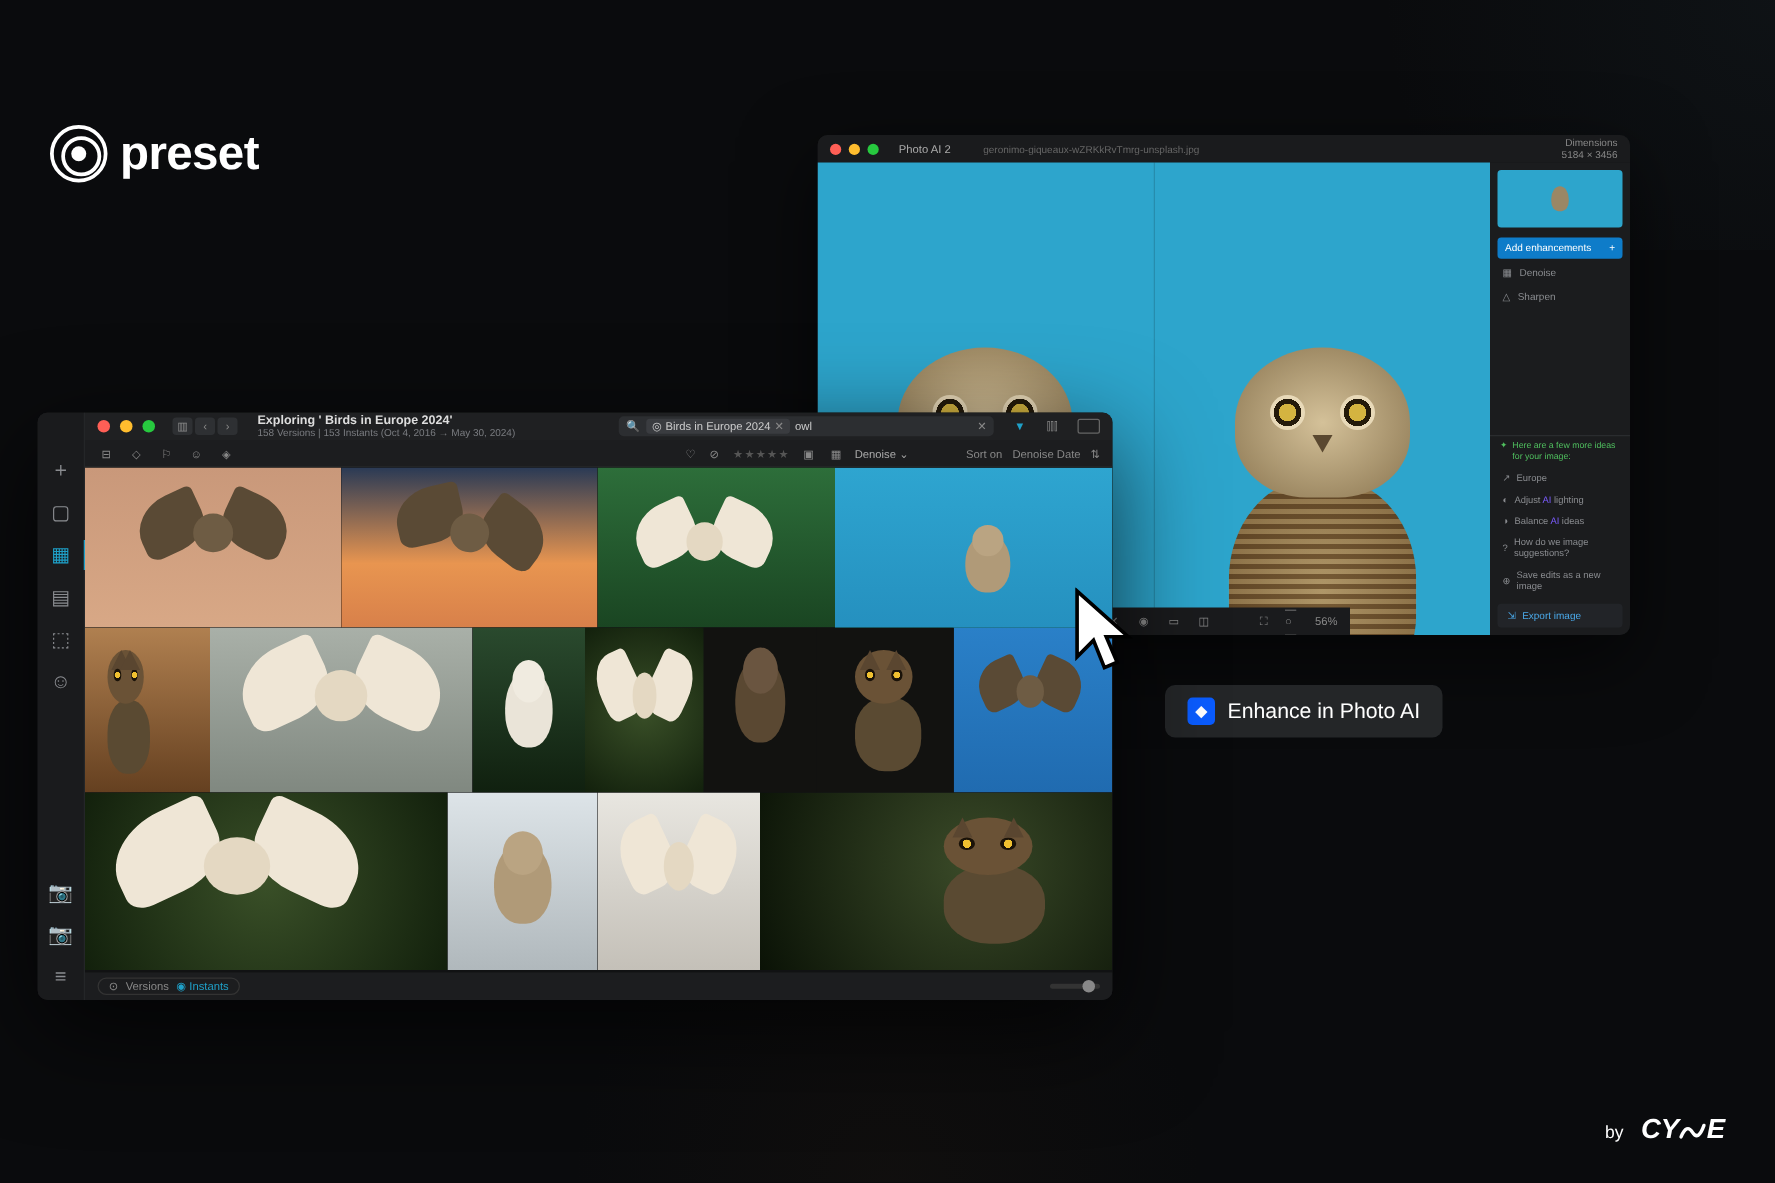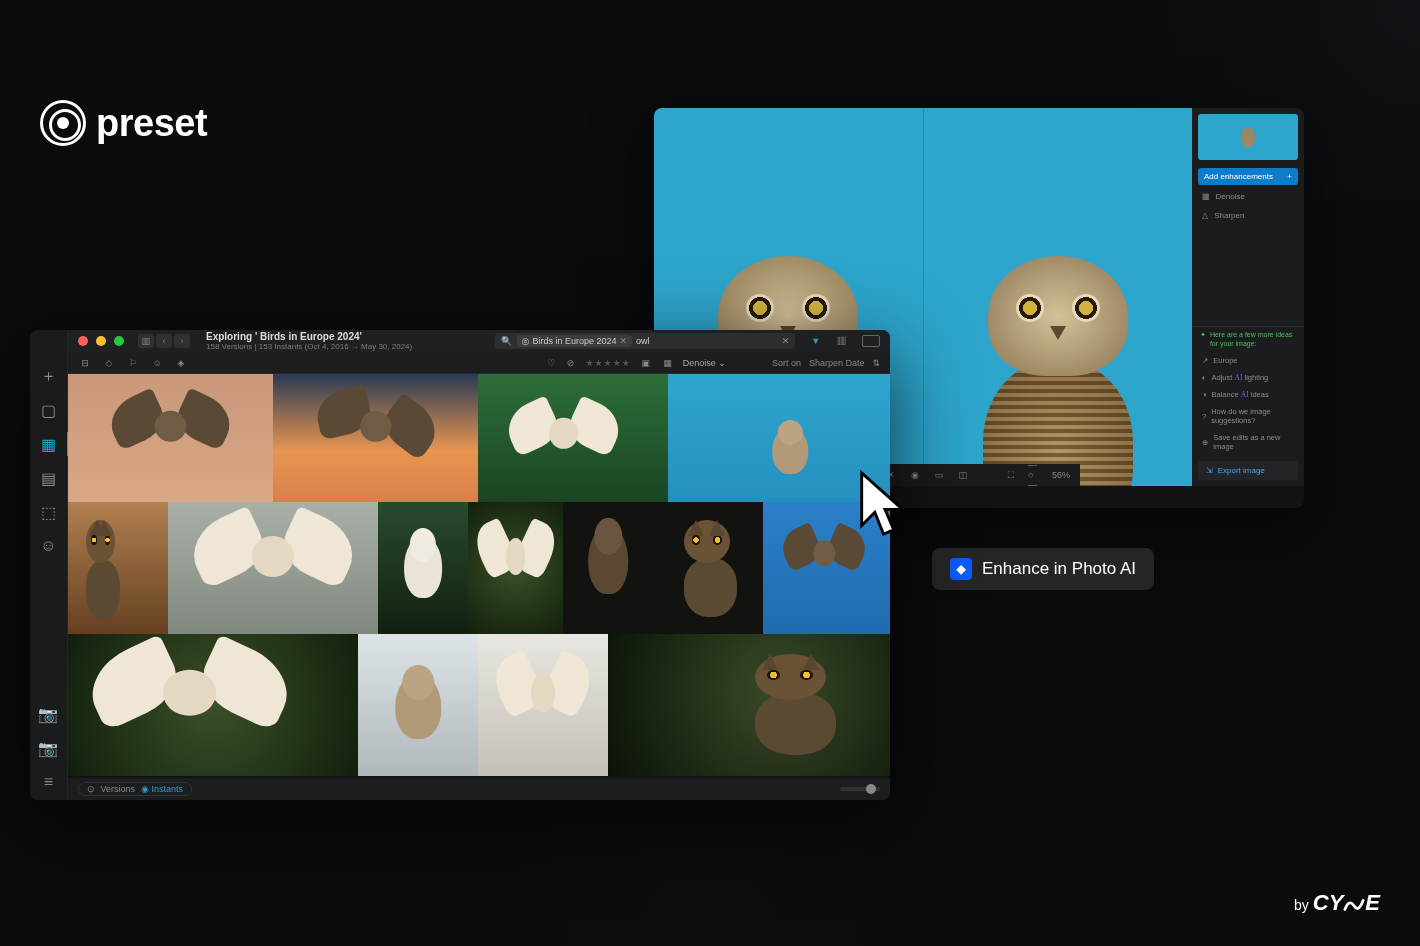--- a/index.html
+++ b/index.html
@@ -10,21 +10,21 @@
   .bgglow2 { position:absolute; bottom:0; left:50%; width:600px; height:200px; background:radial-gradient(circle at bottom,rgba(60,40,20,.12),transparent 70%); transform:translateX(-50%); }
 
   
   .brand { position:absolute; left:40px; top:100px; display:flex; align-items:center; gap:10px; }
   .brand-mark { width:46px; height:46px; border:3px solid #fff; border-radius:50%; position:relative; }
   .brand-mark::before { content:""; position:absolute; left:6px; top:6px; width:26px; height:26px; border:3px solid #fff; border-radius:50%; }
   .brand-mark::after { content:""; position:absolute; left:14px; top:14px; width:12px; height:12px; background:#fff; border-radius:50%; }
   .brand-text { font-size:38px; font-weight:700; color:#fff; letter-spacing:-.5px; }
 
   
-  .cyme { position:absolute; right:40px; bottom:30px; font-size:22px; font-weight:700; color:#fff; font-style:italic; display:flex; align-items:baseline; gap:4px;}
+  .cyme { position:absolute; right:40px; bottom:30px; font-size:22px; font-weight:700; color:#fff; font-style:italic; display:flex; align-items:baseline; gap:14px;}
   .cyme .by { font-size:14px; font-weight:400; font-style:normal; }
 
   
   .enhance-btn { position:absolute; left:932px; top:548px; background:#242628; border-radius:8px; padding:10px 18px; display:flex; align-items:center; gap:10px; font-size:17px; color:#fff; }
   .enhance-btn .eicon { width:22px; height:22px; background:#0a5cff; border-radius:4px; display:flex; align-items:center; justify-content:center; font-size:12px; color:#fff; font-weight:bold;}
 
   
   .photoai { position:absolute; left:654px; top:108px; width:650px; height:400px; background:#121315; border-radius:8px; overflow:hidden; box-shadow:0 20px 60px rgba(0,0,0,.6); }
   .photoai-titlebar { height:22px; display:flex; align-items:center; padding:0 10px; gap:6px; background:#1a1b1d; font-size:9px; color:#888;}
   .tl-dot { width:9px; height:9px; border-radius:50%; }
@@ -46,21 +46,21 @@
      radial-gradient(ellipse,#d8c8a6,#9d8560);
      background-blend-mode:multiply; border-radius:45% 45% 40% 40%; }
 
   .photoai-side { width:112px; background:#1b1c1e; display:flex; flex-direction:column; font-size:8px; color:#999; }
   .side-thumb { margin:6px; height:46px; background:#2da5cc; border-radius:3px; display:flex; align-items:center; justify-content:center;}
   .side-thumb .mini-owl{width:14px;height:20px; background:#9a8765; border-radius:50% 50% 40% 40%;}
   .side-add { margin:2px 6px; background:#0e7cc9; color:#fff; padding:4px 6px; border-radius:3px; display:flex; align-items:center; justify-content:space-between; }
   .side-item { padding:5px 10px; color:#8a8c90; display:flex; align-items:center; gap:6px;}
   .side-section{ margin-top:8px; padding:4px 8px; color:#4fbf5e; font-size:7px; line-height:1.2; border-top:1px solid #2a2c2f; display:flex; gap:4px;}
   .side-sugg { padding:4px 10px; color:#8a8c90; display:flex; align-items:center; gap:5px; font-size:7.5px;}
-  .side-sugg .ai{color:#7b5cff;font-family:Liberation Serif, serif;}
+  .side-sugg .ai{color:#7b5cff;}
   .side-export { margin:6px; padding:5px 8px; background:#222428; border-radius:3px; color:#4aa8e8; display:flex; align-items:center; gap:5px;}
 
   .photoai-bottom { position:absolute; bottom:0; left:0; right:112px; height:22px; background:#1a1b1d; display:flex; align-items:center; gap:10px; padding:0 10px; justify-content:flex-end; font-size:9px; color:#888;}
   .pbtn{width:14px;height:14px;display:flex;align-items:center;justify-content:center;color:#888;}
 
   
   .peakto { position:absolute; left:30px; top:330px; width:860px; height:470px; background:#171819; border-radius:8px; overflow:hidden; box-shadow:0 25px 80px rgba(0,0,0,.7); display:flex; }
   .pk-sidebar { width:38px; background:#1a1b1d; display:flex; flex-direction:column; align-items:center; padding-top:36px; gap:14px; border-right:1px solid #242628;}
   .pk-sidebar .sicon { width:20px; height:20px; color:#8a8c90; display:flex; align-items:center; justify-content:center; position:relative;}
   .pk-sidebar .sicon.active { color:#1fa0c8; }
@@ -149,20 +149,31 @@
 
 <div class="bgglow1"></div>
 <div class="bgglow2"></div>
 
 <div class="brand">
   <div class="brand-mark"></div>
   <div class="brand-text">preset</div>
 </div>
 
 <div class="photoai">
+  <div class="photoai-titlebar">
+    <span class="tl-dot tl-red"></span>
+    <span class="tl-dot tl-yellow"></span>
+    <span class="tl-dot tl-green"></span>
+    <span class="title-app">Photo AI  2</span>
+    <span class="title-file">geronimo-giqueaux-wZRKkRvTmrg-unsplash.jpg</span>
+    <span class="dimensions">
+       <div>Dimensions</div>
+       <div>5184 × 3456</div>
+    </span>
+  </div>
   <div class="photoai-body">
     <div class="photoai-preview">
       <div class="half">
         <div class="owl-body">
             <div class="owl-head">
               <div class="owl-beak"></div>
             </div>
             <div class="owl-chest"></div>
           </div>
       </div>
@@ -288,21 +299,21 @@
       <span class="ticon">◈</span>
       <div class="right">
         <span>♡</span>
         <span class="ticon">⊘</span>
         <span class="stars">★★★★★</span>
         <span class="ticon">▣</span>
         <span class="ticon">▦</span>
         <span class="colors"><span>Denoise</span> <span>⌄</span></span>
         <span style="width:30px"></span>
         <span>Sort on</span>
-        <span>Sharpen Date</span>
+        <span>Denoise Date</span>
         <span>⇅</span>
       </div>
     </div>
 
     <div class="pk-grid">
 
       <div class="grow" style="height:128px;">
         <div class="thumb" style="width:205px">
             <div class="ph sky-dusk">
               <div class="bird b-owl-fly dark">

